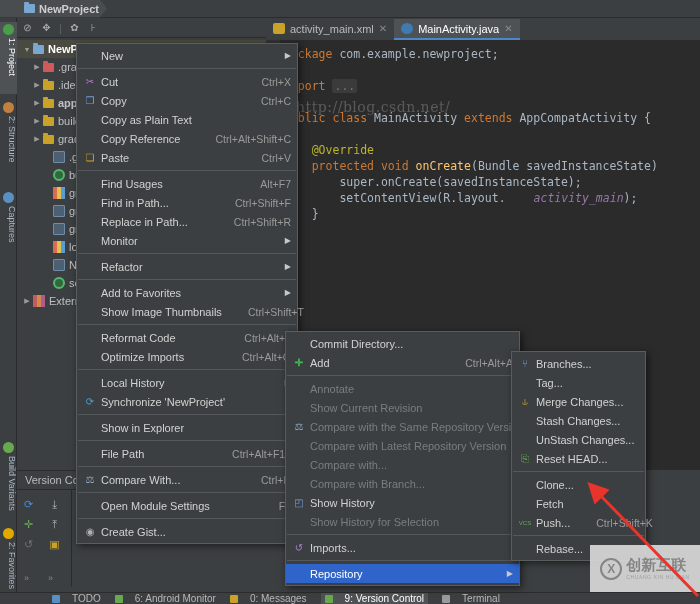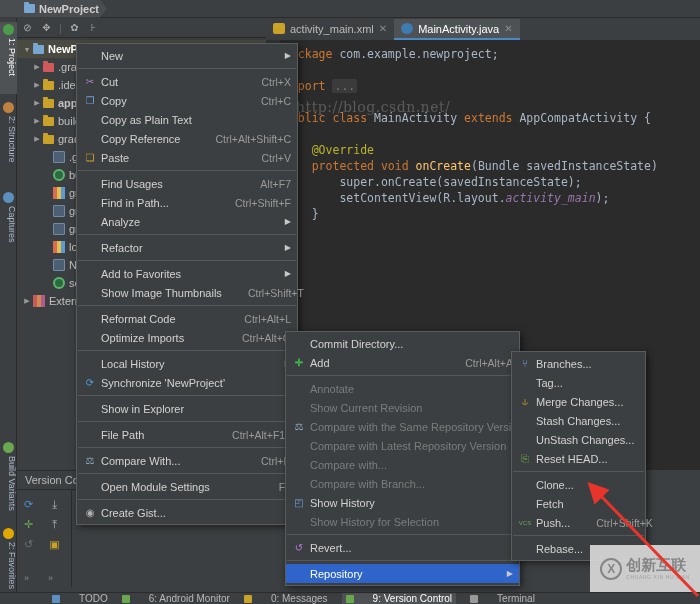--- a/index.html
+++ b/index.html
@@ -55,21 +55,21 @@
   .etab.active{ background:#4e5254; border-bottom:2px solid #4a88c7; color:#ffffff; }
   .etab .x{ color:#888; font-size:10px; }
   .tabico{ width:12px; height:11px; border-radius:2px; flex:none; display:inline-block; }
   .tabico.xml{ background:#c9a227; }
   .tabico.java{ background:#3f7ab0; border-radius:50%; }
   #editor{ position:absolute; left:266px; top:40px; width:434px; height:430px; background:#2b2b2b;
     font-family:"DejaVu Sans Mono", monospace; font-size:11.5px; line-height:16px; overflow:hidden; }
   #gutter{ position:absolute; left:0; top:0; width:14px; height:100%; background:#313335; }
   .codeline{ position:absolute; left:18px; white-space:pre; }
   .kw{ color:#cc7832; } .ann{ color:#bbb529; }
-  .mth{ color:#ffc66d; } .fld{ color:#9876aa; font-style:italic; } .pln{ color:#a9b7c6; }
+  .mth{ color:#ffc66d; } .fld{ color:#9876aa; font-style:italic;margin-left:28px; } .pln{ color:#a9b7c6; }
   .fold{ background:#3b3b3b; color:#777; border-radius:2px; padding:0 2px; }
   #wm-url{ position:absolute; left:30px; top:59px; color:#5b5b5b; font-family:"DejaVu Serif", serif;
     font-size:14px; letter-spacing:.5px; }
 
   
   .menu{ position:absolute; background:#3c3f41; border:1px solid #5a5d5e;
     box-shadow:2px 2px 7px rgba(0,0,0,.55); padding:2px 0; font-size:11px; z-index:40; }
   .mi{ height:19px; display:flex; align-items:center; padding:0 6px; color:#d2d2d2; white-space:nowrap; }
   .mi.hl{ background:#2f65ca; color:#ffffff; }
   .mi.dis{ color:#7a7d7e; }
@@ -92,21 +92,21 @@
   .vti{ width:23px; height:20px; display:inline-flex; align-items:center; justify-content:center;
     font-size:11px; color:#a9b7c6;}
   #changes{ flex:1; padding:4px 0 0 10px; }
   .chg-default{ color:#ffffff; font-weight:bold; font-size:11.5px; }
   .chg-new{ color:#c0c0c0; font-size:11.5px; margin-top:3px;}
 
   
   #statusbar{ position:absolute; left:0; top:592px; width:700px; height:12px; background:#3c3f41;
     border-top:1px solid #2b2b2b; display:flex; align-items:center; gap:14px; padding-left:52px;
     font-size:10px; color:#b8b8b8; overflow:hidden;}
-  #statusbar .sb{ display:flex; align-items:center; gap:19px; white-space:nowrap;}
+  #statusbar .sb{ display:flex; align-items:center; gap:12px; white-space:nowrap;}
   #statusbar .sb.active{ background:#4e5254; padding:0 4px; height:12px; color:#ffffff;}
   .sbico{ width:8px; height:8px; border-radius:1px; display:inline-block;}
 
   
   #arrow{ position:absolute; left:0; top:0; width:700px; height:604px; pointer-events:none; z-index:60;}
   #wm-logo{ position:absolute; right:0; bottom:12px; width:110px; height:47px; background:#d9d9d9;
     display:flex; align-items:center; justify-content:center; gap:4px; z-index:55; opacity:.92;}
   #wm-logo .circ{ width:22px; height:22px; border-radius:50%; border:2.5px solid #8c8c8c;
     display:flex; align-items:center; justify-content:center; color:#8c8c8c; font-size:12px; font-weight:bold;}
   #wm-logo .cn{ color:#8c8c8c; font-size:15px; font-weight:bold; line-height:1;}
@@ -346,21 +346,26 @@
       <span class="lbl">Find Usages</span>
       <span class="sc">Alt+F7</span>
     </div>
     <div class="mi">
       <span class="mico"></span>
       <span class="lbl">Find in Path...</span>
       <span class="sc">Ctrl+Shift+F</span>
     </div>
     <div class="mi">
       <span class="mico"></span>
-      <span class="lbl">Analyze</span>
+      <span class="lbl">Replace in Path...</span>
+      <span class="sc">Ctrl+Shift+R</span>
+    </div>
+    <div class="mi">
+      <span class="mico"></span>
+      <span class="lbl">Monitor</span>
       <span class="sub">▶</span>
     </div>
     <div class="msep"></div>
     <div class="mi">
       <span class="mico"></span>
       <span class="lbl">Refactor</span>
       <span class="sub">▶</span>
     </div>
     <div class="msep"></div>
     <div class="mi">
@@ -477,21 +482,21 @@
     </div>
     <div class="mi dis">
       <span class="mico"></span>
       <span class="lbl">Show History for Selection</span>
     </div>
     <div class="msep"></div>
     <div class="mi">
       <span class="mico">
         <span style="color:#b07fd0;">↺</span>
       </span>
-      <span class="lbl">Revert...</span>
+      <span class="lbl">Imports...</span>
     </div>
     <div class="msep"></div>
     <div class="mi hl">
       <span class="mico"></span>
       <span class="lbl">Repository</span>
       <span class="sub">▶</span>
     </div>
   </div>
 
 <div class="menu" id="repomenu" style="left:511px; top:351px; width:135px;">

